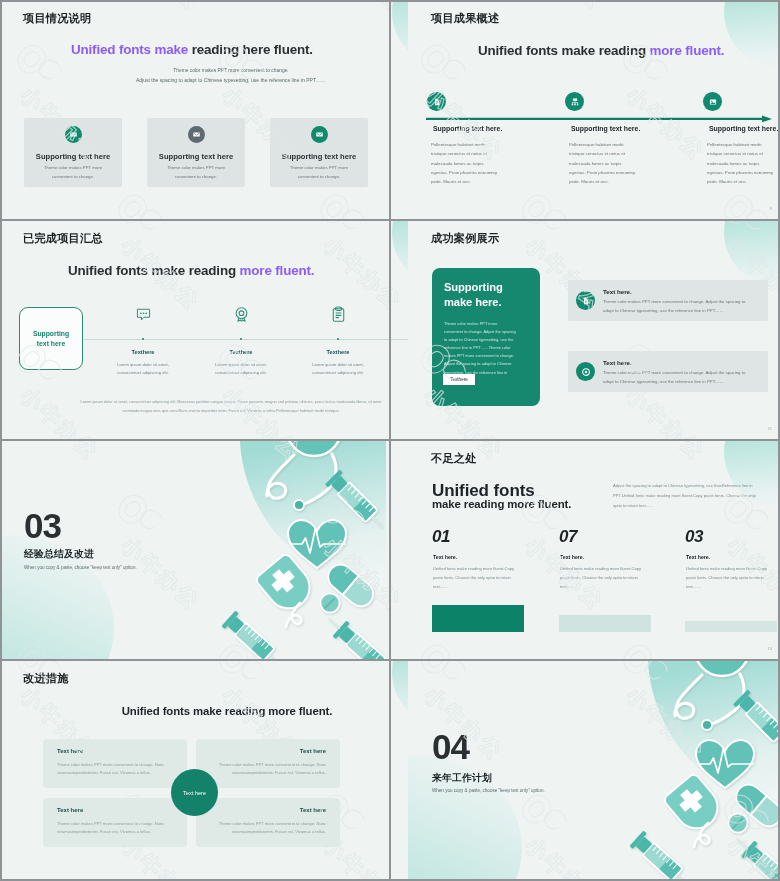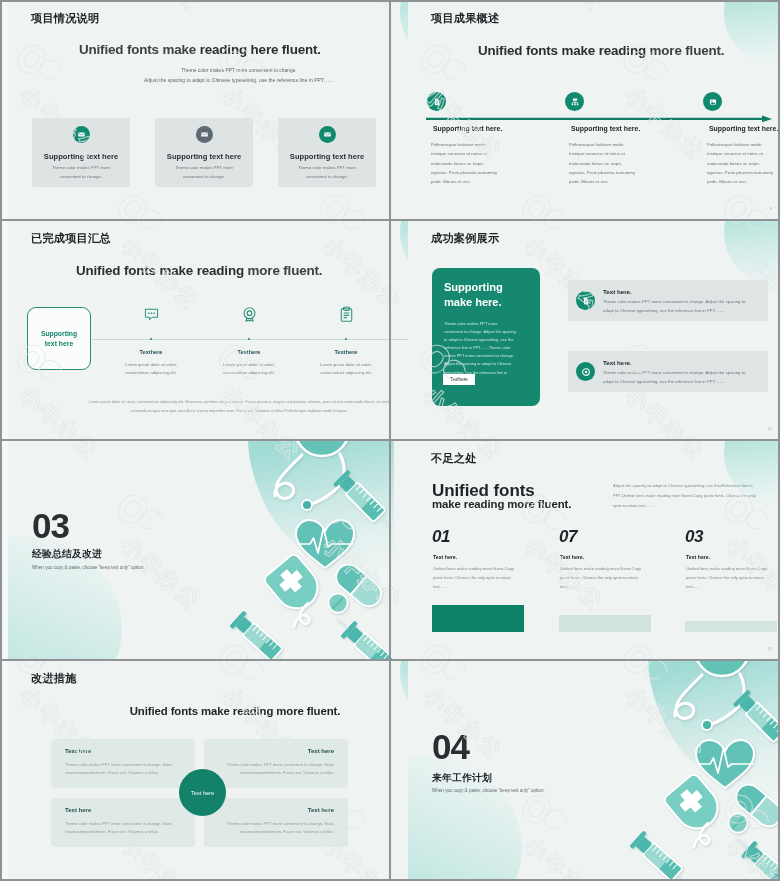--- a/index.html
+++ b/index.html
@@ -1,27 +1,27 @@
 <!DOCTYPE html>
 <html><head>
 <meta charset="utf-8">
 <style>
 html,body{margin:0;padding:0;}
 body{width:780px;height:881px;background:#f6f9f9;
      font-family:"Liberation Sans","DejaVu Sans",sans-serif;overflow:hidden;
      -webkit-font-smoothing:antialiased;}
 *{box-sizing:border-box;}
 .slide{position:absolute;overflow:hidden;background:#eff4f3;color:#2b2f31;}
-.c1{left:8px;width:462px;} .c2{left:408px;width:386px;}
+.c1{left:0;width:462px;} .c2{left:408px;width:386px;}
 .r1{top:1px;height:218px;} .r2{top:221px;height:218px;}
 .r3{top:441px;height:218px;} .r4{top:661px;height:218px;}
 .stitle{position:absolute;left:23px;top:12px;font-size:11.2px;font-weight:700;
         letter-spacing:.2px;color:#1d2224;line-height:1;}
 .pgnum{position:absolute;right:22px;bottom:8px;font-size:4px;color:#a4aeae;}
-.grn{color:#404040;}
+.grn{color:#8b5cf6;}
 
 .blob-tr{position:absolute;right:-40px;top:-44px;width:110px;height:110px;border-radius:50%;overflow:hidden;
   background:linear-gradient(174deg, #89d3c4 0%, #9adbce 16%, #b5e4db 35%, #d1ece8 60%, #e8f3f2 84%, #eff4f3 100%);}
 .s1-head{position:absolute;left:71px;top:41px;font-size:13.4px;font-weight:700;letter-spacing:-.15px;}
 .s1-sub1{position:absolute;left:0;right:0;top:67px;text-align:center;font-size:4.9px;color:#5c6a6b;}
 .s1-sub2{position:absolute;left:0;right:0;top:76px;text-align:center;font-size:5.05px;color:#5c6a6b;}
 .s1-card{position:absolute;top:117px;width:98px;height:69px;background:#dee3e3;border-radius:2px;}
 .s1-ic{position:absolute;left:50%;margin-left:-8.5px;top:8px;width:17px;height:17px;border-radius:50%;
   display:flex;align-items:center;justify-content:center;}
 .s1-ic svg{width:9px;height:9px;display:block;}

